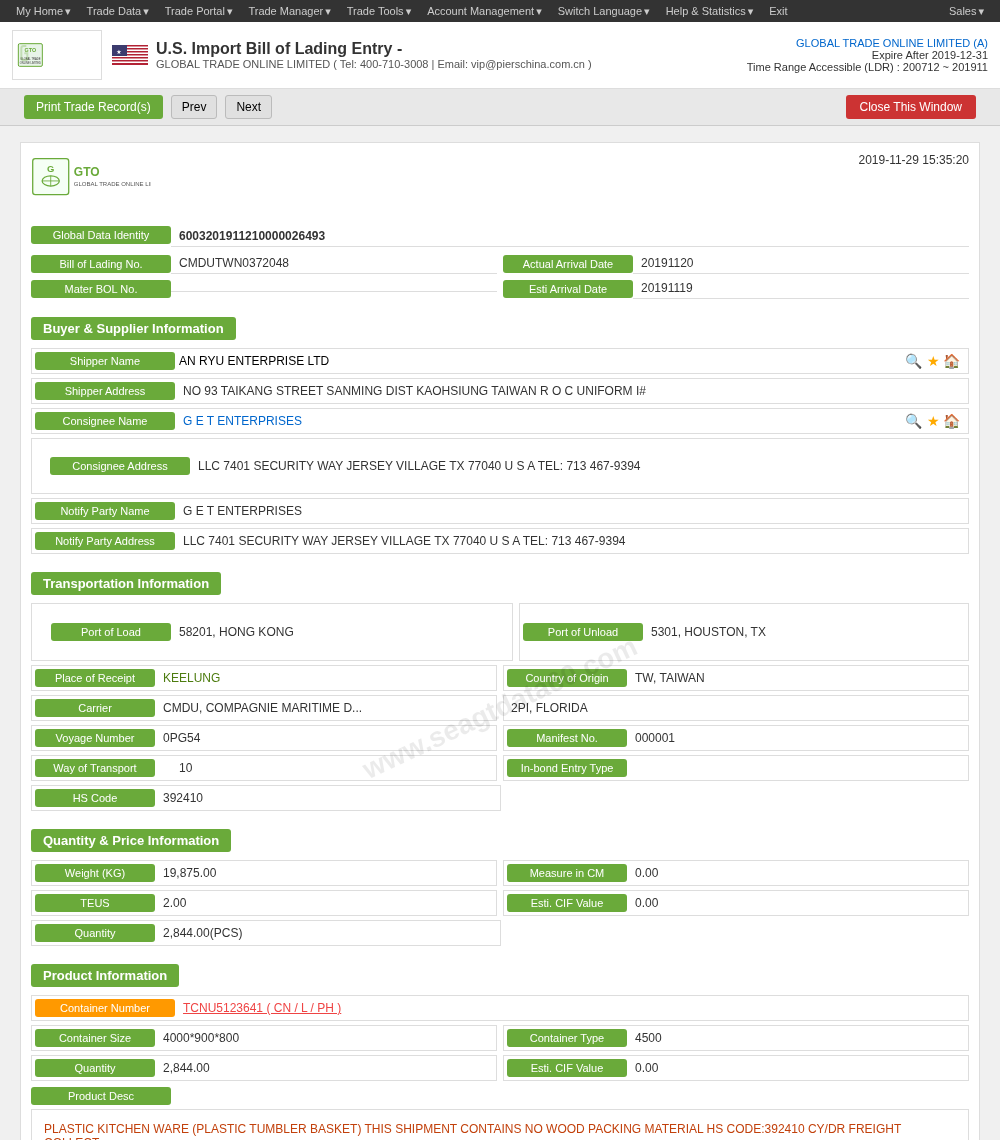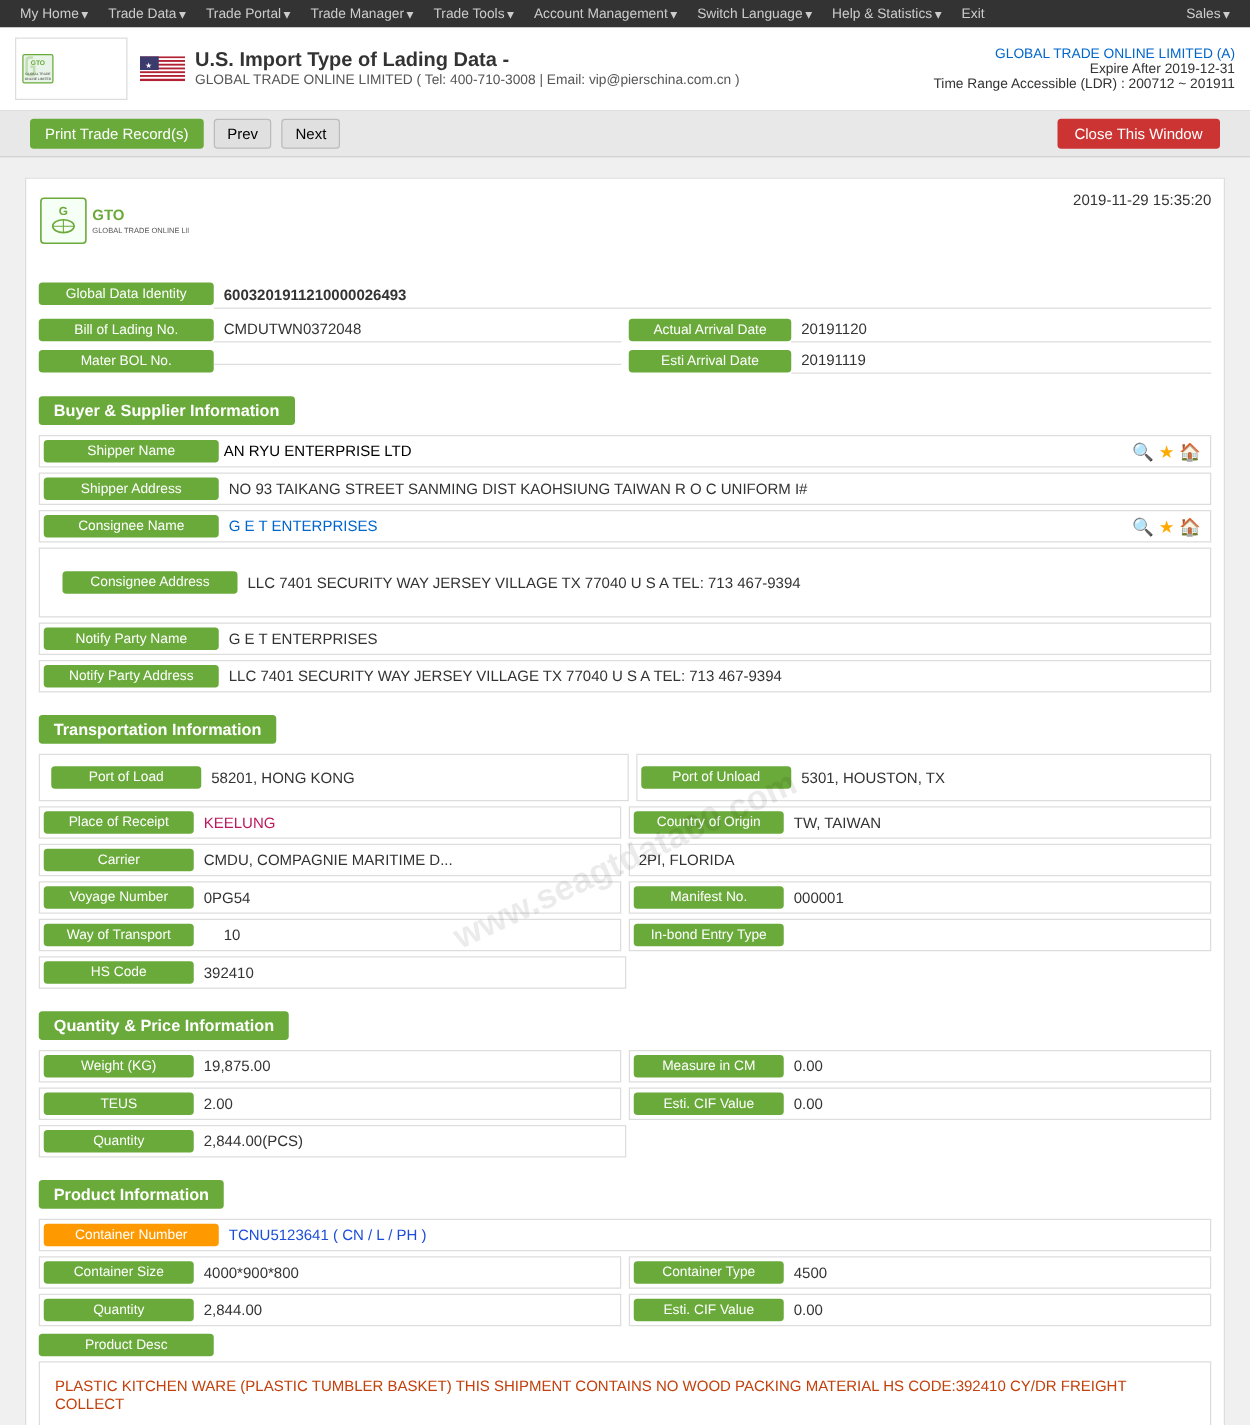--- a/index.html
+++ b/index.html
@@ -245,21 +245,21 @@
       <rect y="7.5" width="36" height="1.5" fill="white"></rect>
       <rect y="10.5" width="36" height="1.5" fill="white"></rect>
       <rect y="13.5" width="36" height="1.5" fill="white"></rect>
       <rect y="16.5" width="36" height="1.5" fill="white"></rect>
       <rect width="15" height="11" fill="#3C3B6E"></rect>
       <text x="7" y="9" fill="white" font-size="6" text-anchor="middle">★</text>
     </svg>
   </div>
 
   <div class="header-title">
-    <h2>U.S. Import Type of Lading Data -</h2>
+    <h2>U.S. Import Bill of Lading Entry -</h2>
     <p>
       <span>GLOBAL TRADE ONLINE LIMITED</span>
       <span> ( </span>
       <span>Tel: 400-710-3008</span>
       <span> | </span>
       <span>Email: vip@pierschina.com.cn</span>
       <span> )</span>
     </p>
   </div>
 
@@ -366,34 +366,34 @@
 
   <div style="display:flex; align-items:flex-end; margin-bottom:8px; border:1px solid #ddd; padding:3px;">
     <div class="info-label" style="min-width:140px; margin-right:4px;">Notify Party Address</div>
     <div style="flex:1; font-size:12px; color:#333; padding:2px 4px;">LLC 7401 SECURITY WAY JERSEY VILLAGE TX 77040 U S A TEL: 713 467-9394</div>
   </div>
 
   
   <div class="section-header">Transportation Information</div>
 
   <div style="display:flex; gap:6px; margin-bottom:4px;">
-    <div style="flex:1; display:flex; align-items:flex-start; border:1px solid #ddd; padding:9px;">
+    <div style="flex:1; display:flex; align-items:flex-start; border:1px solid #ddd; padding:19px;">
       <div class="info-label" style="min-width:120px; margin-right:4px;">Port of Load</div>
       <div style="flex:1; font-size:12px; color:#333; padding:2px 4px;">58201, HONG KONG</div>
     </div>
     <div style="flex:1; display:flex; align-items:center; border:1px solid #ddd; padding:3px;">
       <div class="info-label" style="min-width:120px; margin-right:4px;">Port of Unload</div>
       <div style="flex:1; font-size:12px; color:#333; padding:2px 4px;">5301, HOUSTON, TX</div>
     </div>
   </div>
 
   <div style="display:flex; gap:6px; margin-bottom:4px;">
     <div style="flex:1; display:flex; align-items:center; border:1px solid #ddd; padding:3px;">
       <div class="info-label" style="min-width:120px; margin-right:4px;">Place of Receipt</div>
-      <div style="flex:1; font-size:12px; color:#be185d; padding:2px 4px;">KEELUNG</div>
+      <div style="flex:1; font-size:12px; color:#4d7c0f; padding:2px 4px;">KEELUNG</div>
     </div>
     <div style="flex:1; display:flex; align-items:center; border:1px solid #ddd; padding:3px;">
       <div class="info-label" style="min-width:120px; margin-right:4px;">Country of Origin</div>
       <div style="flex:1; font-size:12px; color:#333; padding:2px 4px;">TW, TAIWAN</div>
     </div>
   </div>
 
   <div style="position:relative; margin-bottom:4px;">
     <div style="display:flex; gap:6px;">
       <div style="flex:1; display:flex; align-items:center; border:1px solid #ddd; padding:3px;">
@@ -469,21 +469,21 @@
     </div>
     <div style="flex:1;"></div>
   </div>
 
   
   <div class="section-header">Product Information</div>
 
   
   <div style="display:flex; align-items:center; margin-bottom:4px; border:1px solid #ddd; padding:3px;">
     <div class="info-label orange" style="min-width:140px; margin-right:4px;">Container Number</div>
-    <div style="flex:1; font-size:12px; color:#1d4ed8; padding:2px 4px;">TCNU5123641 ( CN / L / PH )</div>
+    <div style="flex:1; font-size:12px; color:#ef4444; padding:2px 4px;text-decoration:underline;">TCNU5123641 ( CN / L / PH )</div>
   </div>
 
   <div style="display:flex; gap:6px; margin-bottom:4px;">
     <div style="flex:1; display:flex; align-items:center; border:1px solid #ddd; padding:3px;">
       <div class="info-label" style="min-width:120px; margin-right:4px;">Container Size</div>
       <div style="flex:1; font-size:12px; color:#333; padding:2px 4px;">4000*900*800</div>
     </div>
     <div style="flex:1; display:flex; align-items:center; border:1px solid #ddd; padding:3px;">
       <div class="info-label" style="min-width:120px; margin-right:4px;">Container Type</div>
       <div style="flex:1; font-size:12px; color:#333; padding:2px 4px;">4500</div>

